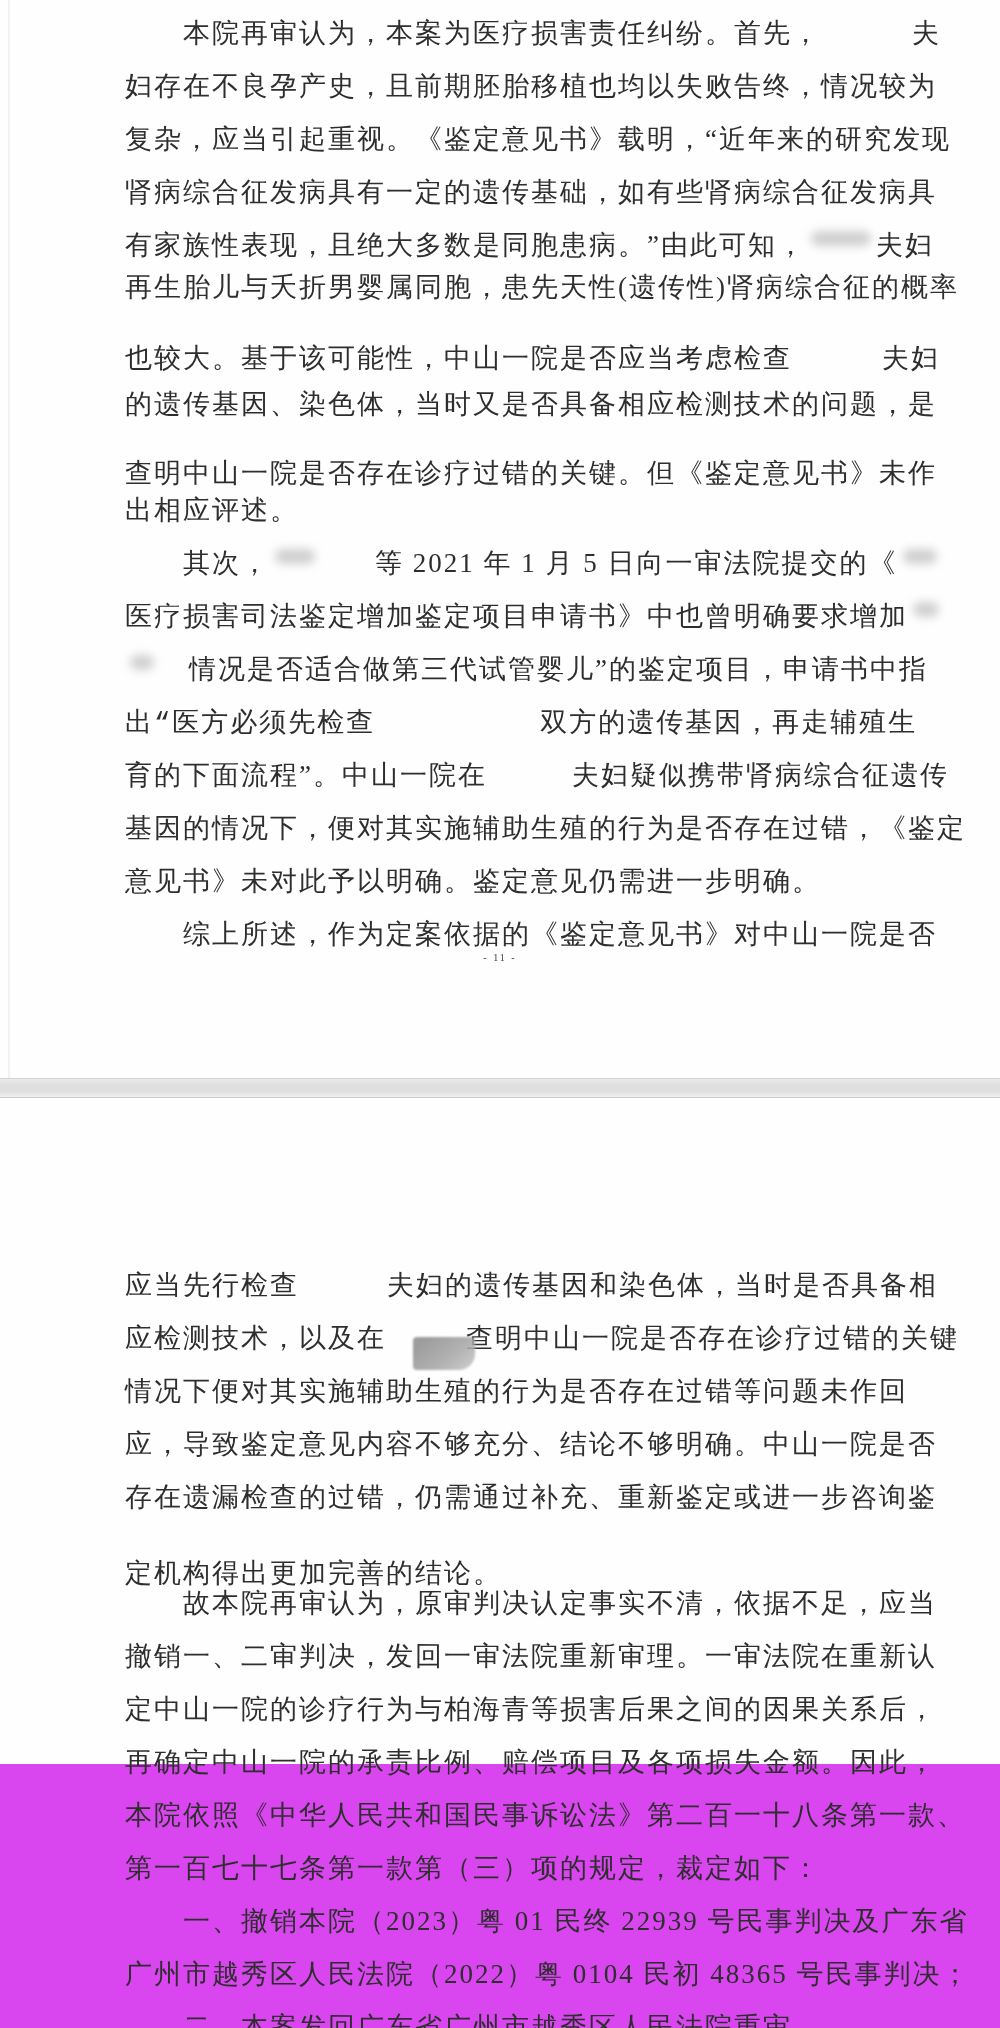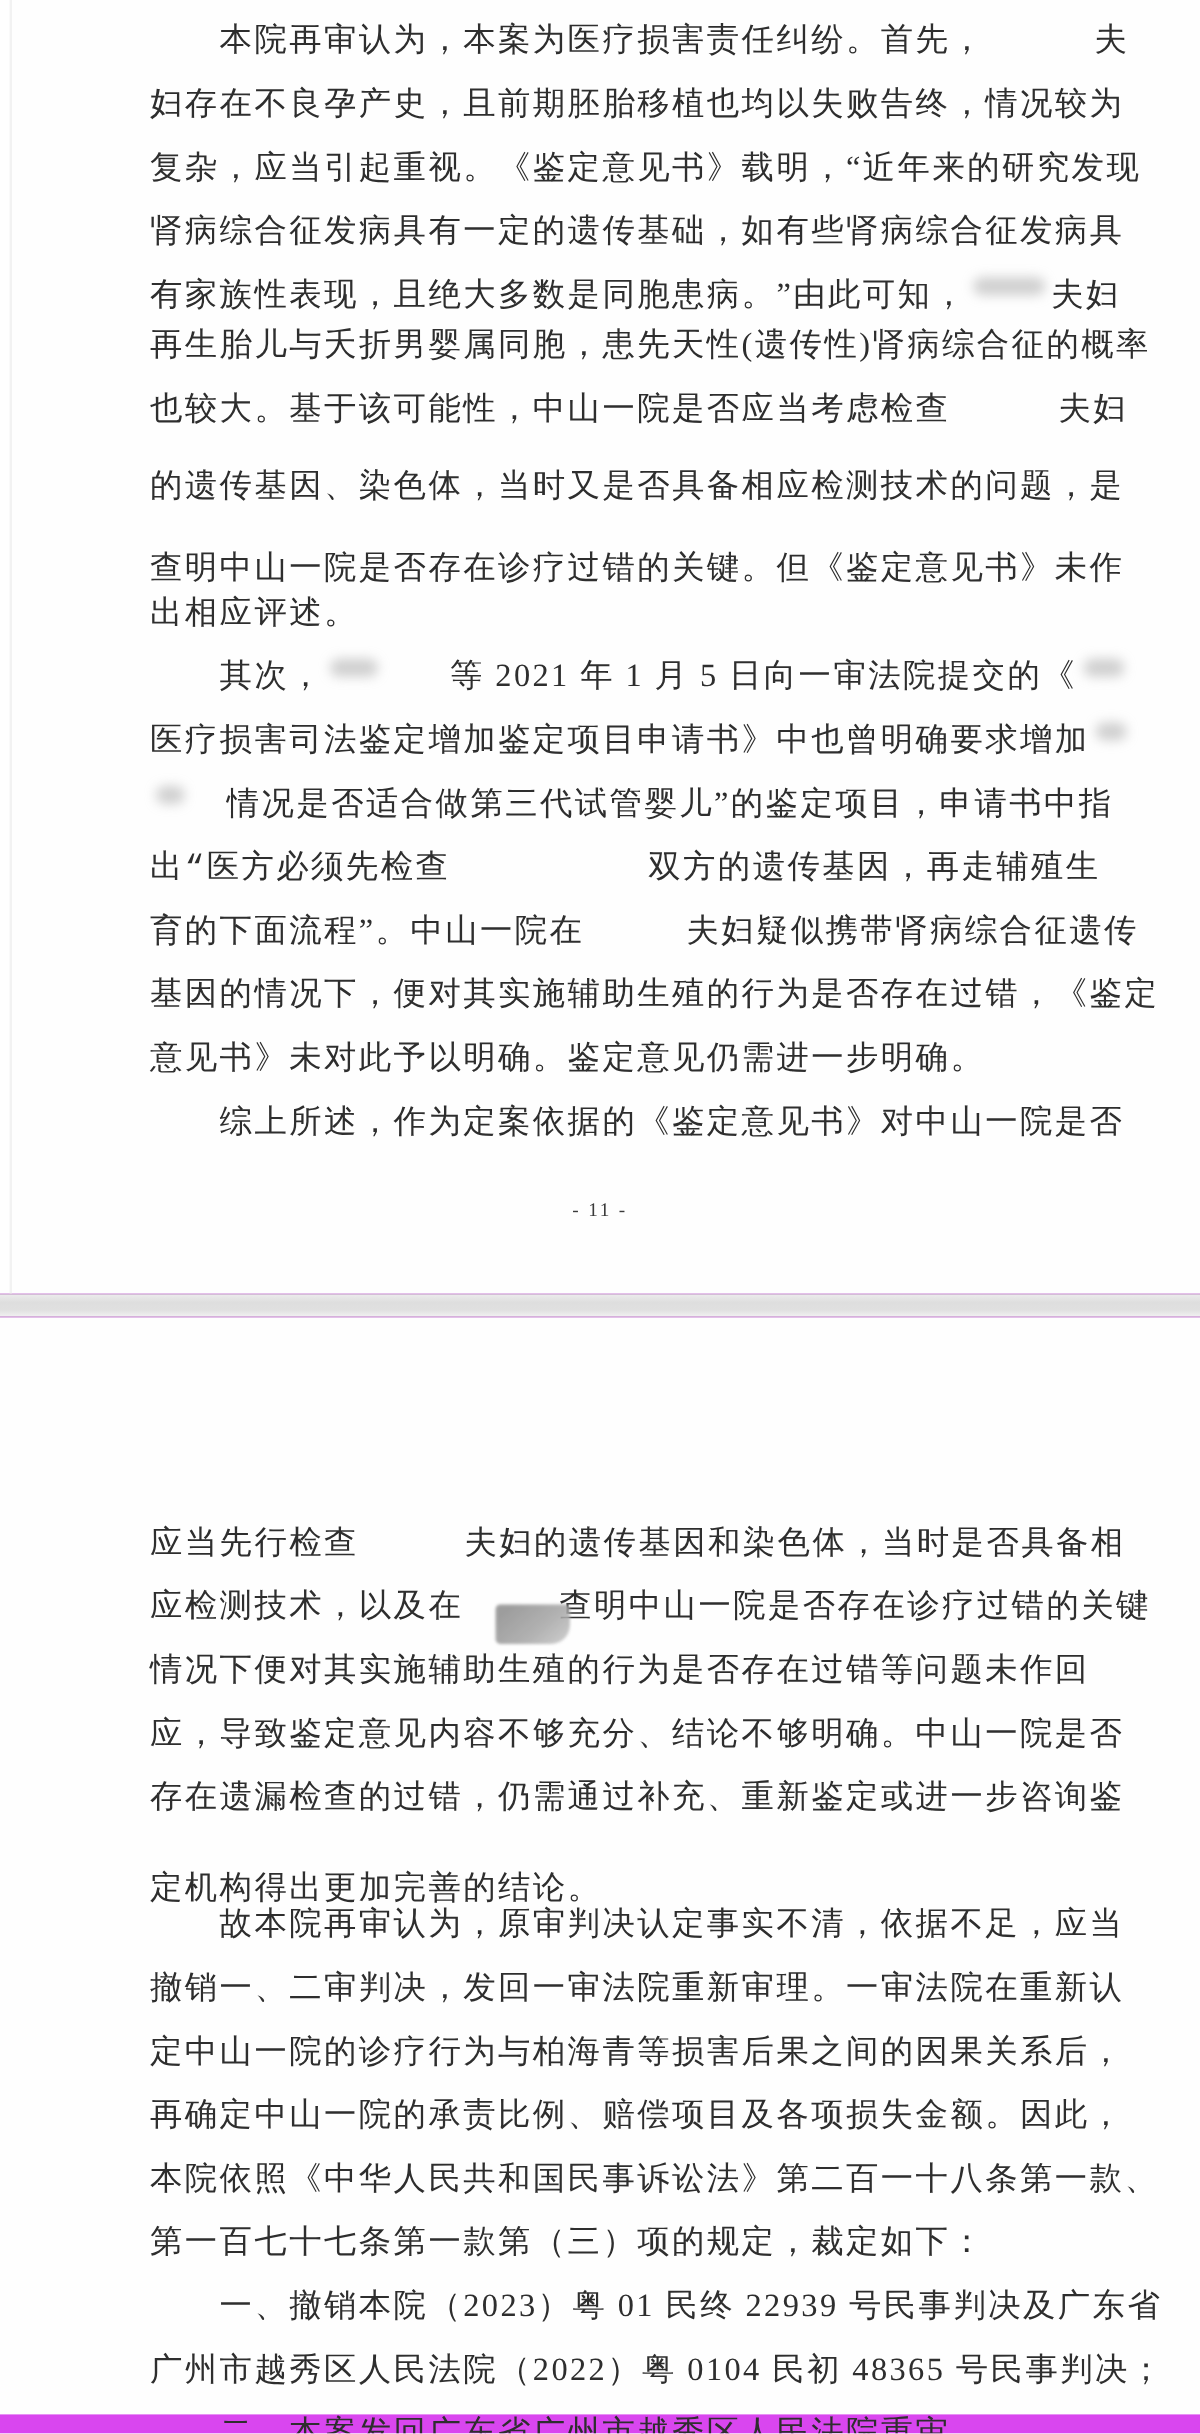--- a/index.html
+++ b/index.html
@@ -14,21 +14,21 @@
     background: #d946ef;
     overflow: hidden;
     font-family: "Liberation Serif", "DejaVu Serif", serif;
   }
   .page {
     position: relative;
     width: 1000px;
     background: #fefefe;
   }
   .page.page1 { height: 1078px; }
-  .page.page2 { height: 914px; }
+  .page.page2 { height: 666px; }
   .page.page1::before {
     content: "";
     position: absolute;
     left: 8px; top: 0; bottom: 0;
     width: 2px;
     background: #f2f2f2;
   }
   .page-separator {
     position: relative;
     width: 1000px;
@@ -64,24 +64,23 @@
     height: 1px;
     flex: none;
   }
   .page-footer {
     position: absolute;
     left: 0;
     right: 0;
     top: 952px;
     height: 22px;
     text-align: center;
-    font-size: 16px;
+    font-size: 10px;
     letter-spacing: 2px;
     color: #3a3a3a;
-    margin-top: 48px;
   }
   .redaction-block {
     position: absolute;
     left: 413px;
     top: 239px;
     width: 62px;
     height: 33px;
     border-radius: 4px 4px 16px 4px;
     background: linear-gradient(140deg, #8d8d8d 15%, #a5a5a5 60%, #c8c8c8 100%);
     filter: blur(1.2px);
@@ -110,21 +109,21 @@
           <span class="text-seg">肾病综合征发病具有一定的遗传基础，如有些肾病综合征发病具</span>
         </div>
         <div class="doc-line" style="top: 218px;">
           <span class="text-seg">有家族性表现，且绝大多数是同胞患病。”由此可知，</span>
           <span class="redaction-blur" style="width: 60px;"></span>
           <span class="text-seg">夫妇</span>
         </div>
         <div class="doc-line" style="top: 260px;">
           <span class="text-seg">再生胎儿与夭折男婴属同胞，患先天性(遗传性)肾病综合征的概率</span>
         </div>
-        <div class="doc-line" style="top: 313px; text-align: right;">
+        <div class="doc-line" style="top: 331px; text-align: right;">
           <span class="text-seg">也较大。基于该可能性，中山一院是否应当考虑检查</span>
           <span class="redaction-space" style="width: 90px;"></span>
           <span class="text-seg">夫妇</span>
         </div>
         <div class="doc-line" style="top: 377px;">
           <span class="text-seg">的遗传基因、染色体，当时又是否具备相应检测技术的问题，是</span>
         </div>
         <div class="doc-line" style="top: 446px;">
           <span class="text-seg">查明中山一院是否存在诊疗过错的关键。但《鉴定意见书》未作</span>
         </div>

